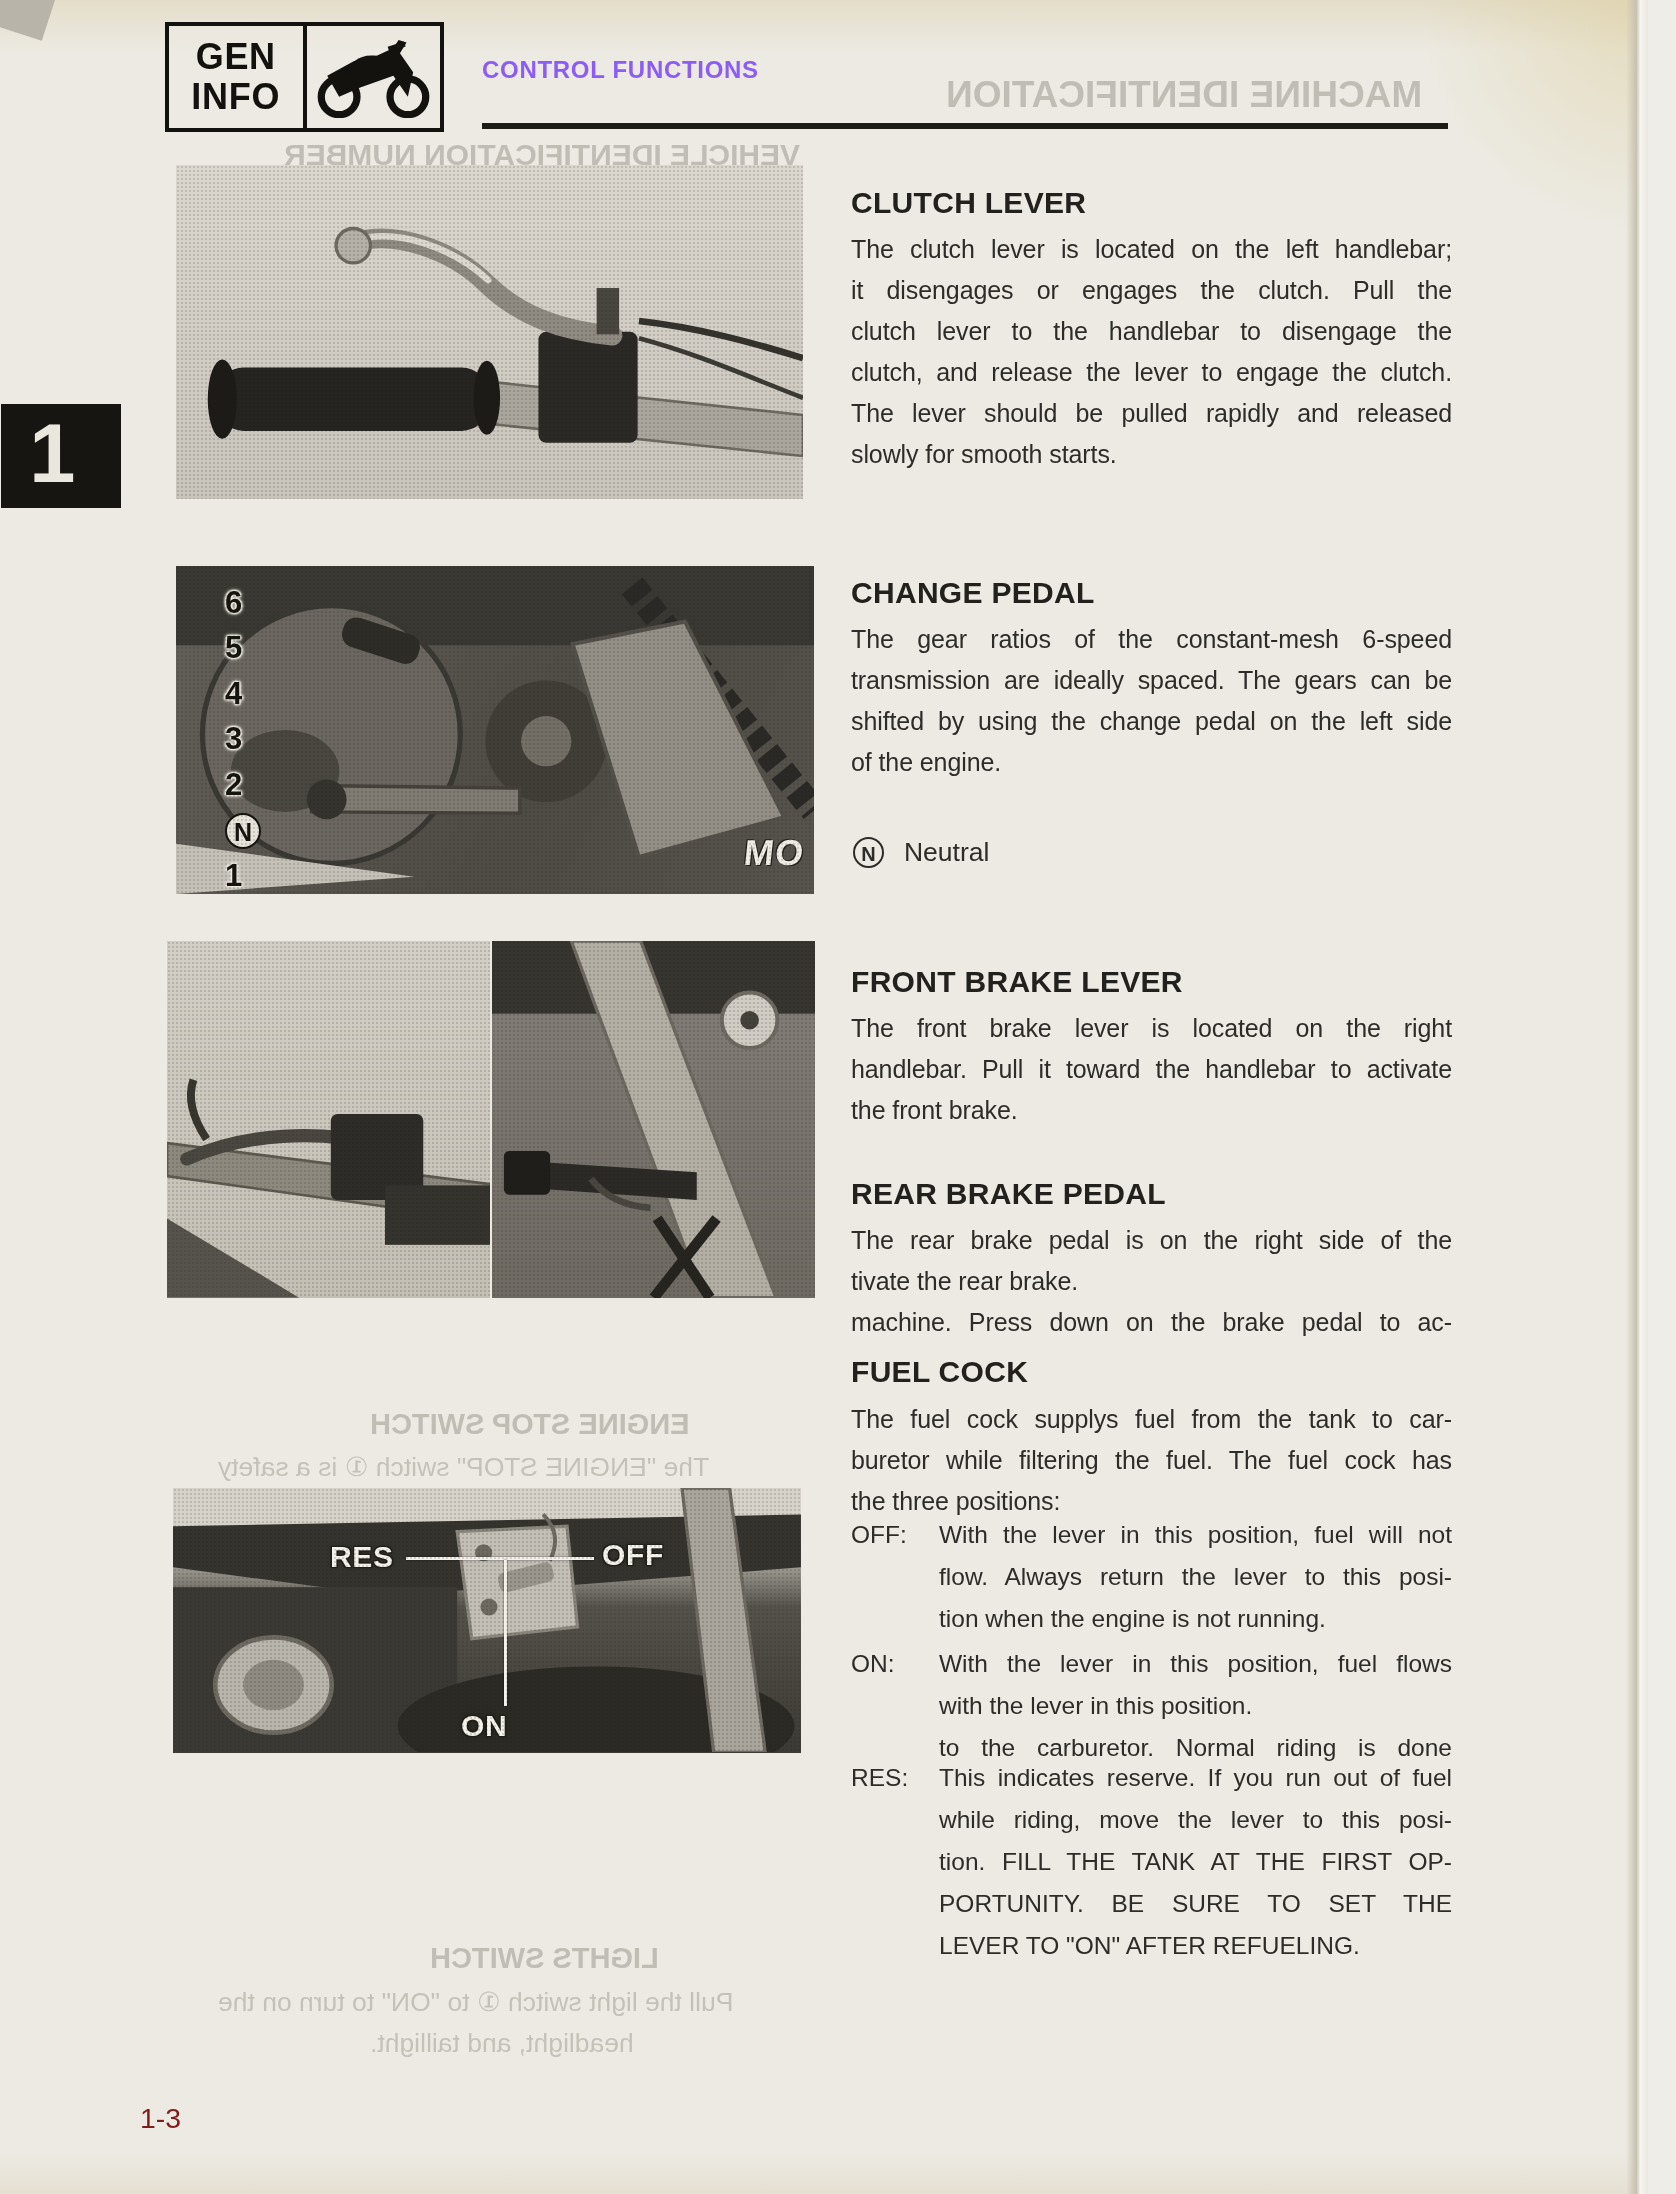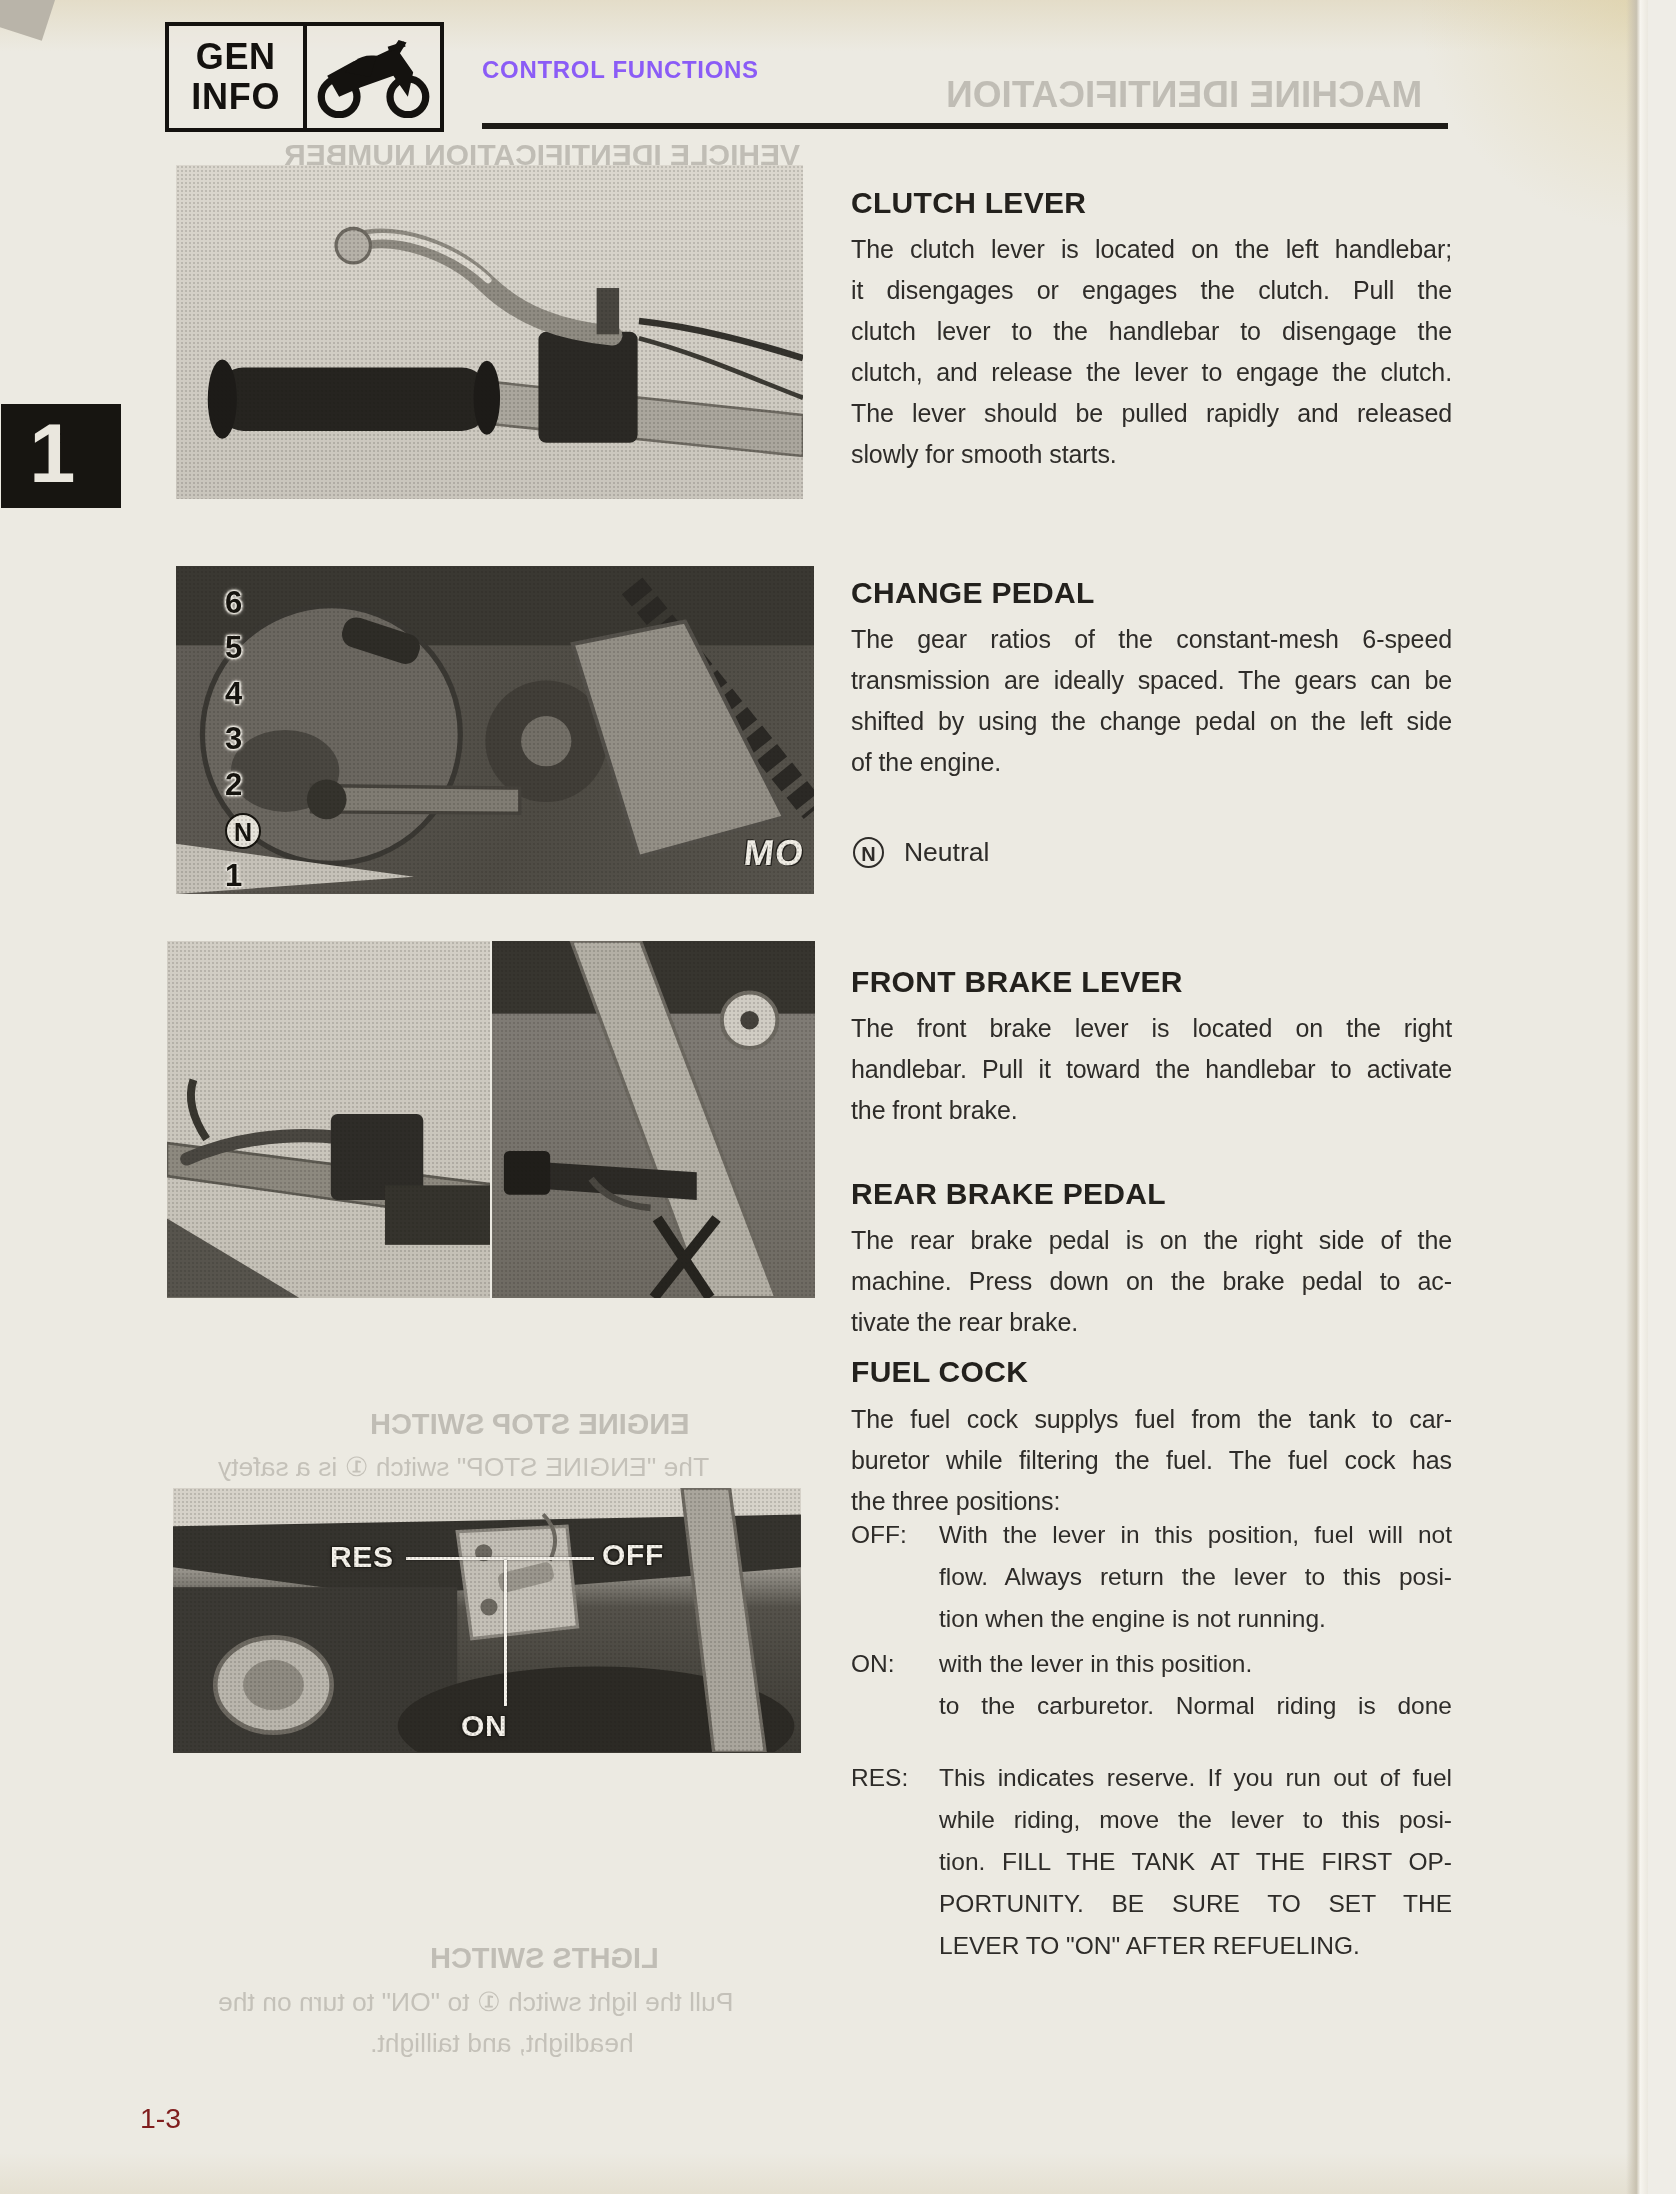--- a/index.html
+++ b/index.html
@@ -237,42 +237,43 @@
   <h2 class="heading" style="top:940px;">FRONT BRAKE LEVER</h2>
   <div class="para" style="top:976px;">
       <div class="jline">The front brake lever is located on the right</div>
       <div class="jline">handlebar. Pull it toward the handlebar to activate</div>
       <div class="jline last">the front brake.</div>
     </div>
 
   <h2 class="heading" style="top:1152px;">REAR BRAKE PEDAL</h2>
   <div class="para" style="top:1188px;">
       <div class="jline">The rear brake pedal is on the right side of the</div>
+      <div class="jline last">tivate the rear brake.</div>
       <div class="jline">machine. Press down on the brake pedal to ac-</div>
-      <div class="jline last">tivate the rear brake.</div>
     </div>
 
   <h2 class="heading" style="top:1330px;">FUEL COCK</h2>
   <div class="para" style="top:1367px;">
       <div class="jline">The fuel cock supplys fuel from the tank to car-</div>
       <div class="jline">buretor while filtering the fuel. The fuel cock has</div>
       <div class="jline last">the three positions:</div>
     </div>
 
   <div class="def" style="top:1514px;">
     <span class="def-label">OFF:</span>
     <div class="def-lines">
         <div class="jline">With the lever in this position, fuel will not</div>
         <div class="jline">flow. Always return the lever to this posi-</div>
         <div class="jline last">tion when the engine is not running.</div>
       </div>
   </div>
   <div class="def" style="top:1643px;">
     <span class="def-label">ON:</span>
     <div class="def-lines">
+        <div class="jline">With the lever in this position, fuel flows</div>
         <div class="jline last">with the lever in this position.</div>
         <div class="jline">to the carburetor. Normal riding is done</div>
       </div>
   </div>
   <div class="def" style="top:1757px;">
     <span class="def-label">RES:</span>
     <div class="def-lines">
         <div class="jline">This indicates reserve. If you run out of fuel</div>
         <div class="jline">while riding, move the lever to this posi-</div>
         <div class="jline">tion. FILL THE TANK AT THE FIRST OP-</div>

